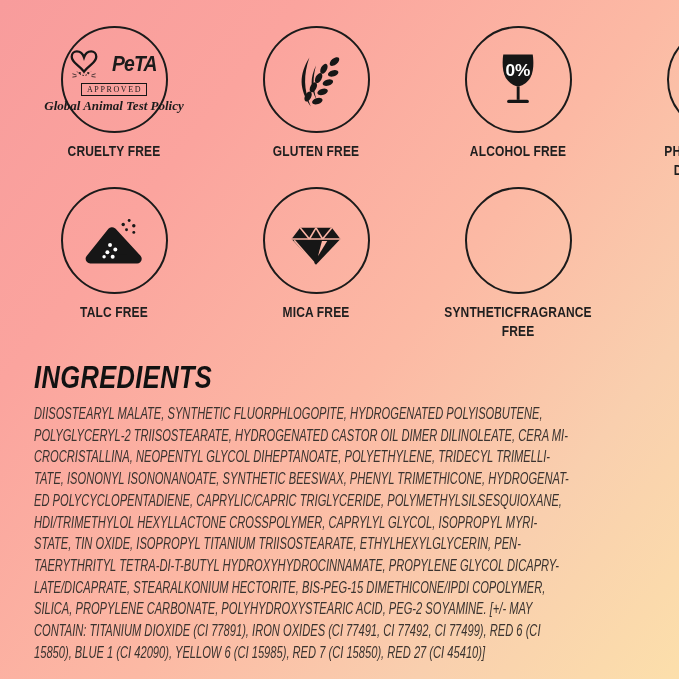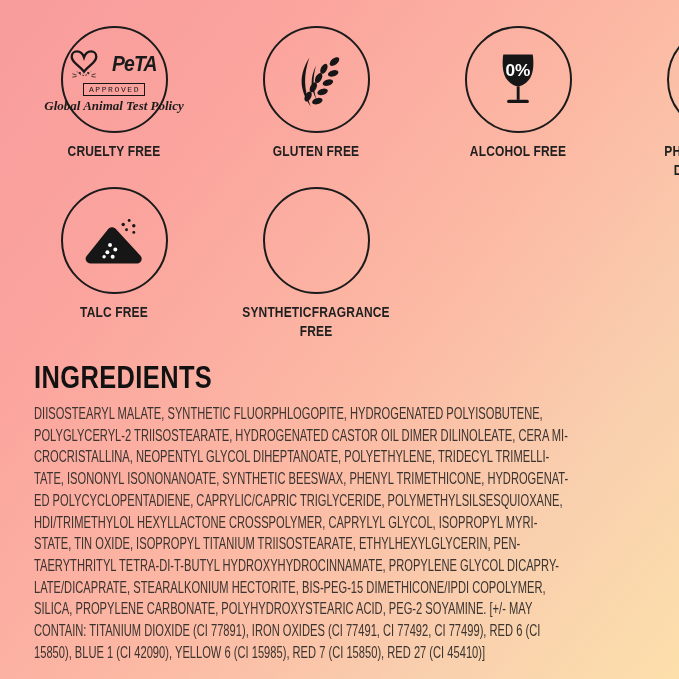--- a/index.html
+++ b/index.html
@@ -33,28 +33,28 @@
     letter-spacing:.2px;color:#1f1f1f;
     width:200px;
     transform:scaleX(0.8);transform-origin:50% 0;
   }
   
   .peta{display:flex;flex-direction:column;align-items:center;line-height:1;}
   .peta-top{display:flex;align-items:center;gap:10px;}
   .peta-brand{font-size:22px;font-weight:bold;font-style:italic;letter-spacing:-1px;transform:scaleX(.88);}
   .peta-approved{
     margin-top:3px;border:1px solid #161616;
-    font-family:Liberation Mono, monospace;
+    font-family:Liberation Serif, serif;
     font-size:8px;letter-spacing:1.6px;padding:1.5px 4px 1px 5px;
   }
   .peta-policy{
     margin-top:3px;font-family:"Liberation Serif",serif;
     font-style:italic;font-weight:bold;font-size:13px;white-space:nowrap;
   }
-  .ingredients{padding:12px 34px 0 34px;}
+  .ingredients{padding:12px 34px 0 34px;font-style:italic;}
   .ingredients h1{
     margin:0 0 7px 0;
     font-size:31px;font-weight:bold;letter-spacing:.5px;color:#121212;
     transform:scaleX(0.82);transform-origin:0 0;white-space:nowrap;
   }
   .ingredients p{
     margin:0;
     width:905px;
     font-size:16.5px;line-height:21.7px;letter-spacing:0;
     color:#3a332f;white-space:pre-line;
@@ -153,20 +153,39 @@
             <circle cx="73" cy="19" r="2.2" fill="#161616"></circle>
             <circle cx="80" cy="27" r="2.6" fill="#161616"></circle>
             <circle cx="69" cy="33" r="2.2" fill="#161616"></circle>
             <circle cx="80" cy="37" r="2.2" fill="#161616"></circle>
           </svg>
         </span>
       </div>
       <div class="label">TALC FREE</div>
     </div>
 
+    <div class="badge">
+      <div class="circle">
+        <span>
+          <svg width="68" height="66" viewBox="0 0 100 100">
+            <polygon points="26,30 74,30 87,47 50,86 13,47" fill="#161616"></polygon>
+            <g stroke="#fcb5a5" stroke-width="2.4" fill="none">
+              <path d="M13 47 L87 47"></path>
+              <path d="M26 30 L40 47"></path>
+              <path d="M74 30 L60 47"></path>
+              <path d="M50 30 L40 47"></path>
+              <path d="M50 30 L60 47"></path>
+              <path d="M17 49 L47 83"></path>
+            </g>
+            <polygon points="59,50 67,50 53,73" fill="#fcb5a5"></polygon>
+          </svg>
+        </span>
+      </div>
+      <div class="label">MICA FREE</div>
+    </div>
 
     <div class="badge">
       <div class="circle">
         
       </div>
       <div class="label">SYNTHETICFRAGRANCE
 FREE</div>
     </div>
 
   </div>

